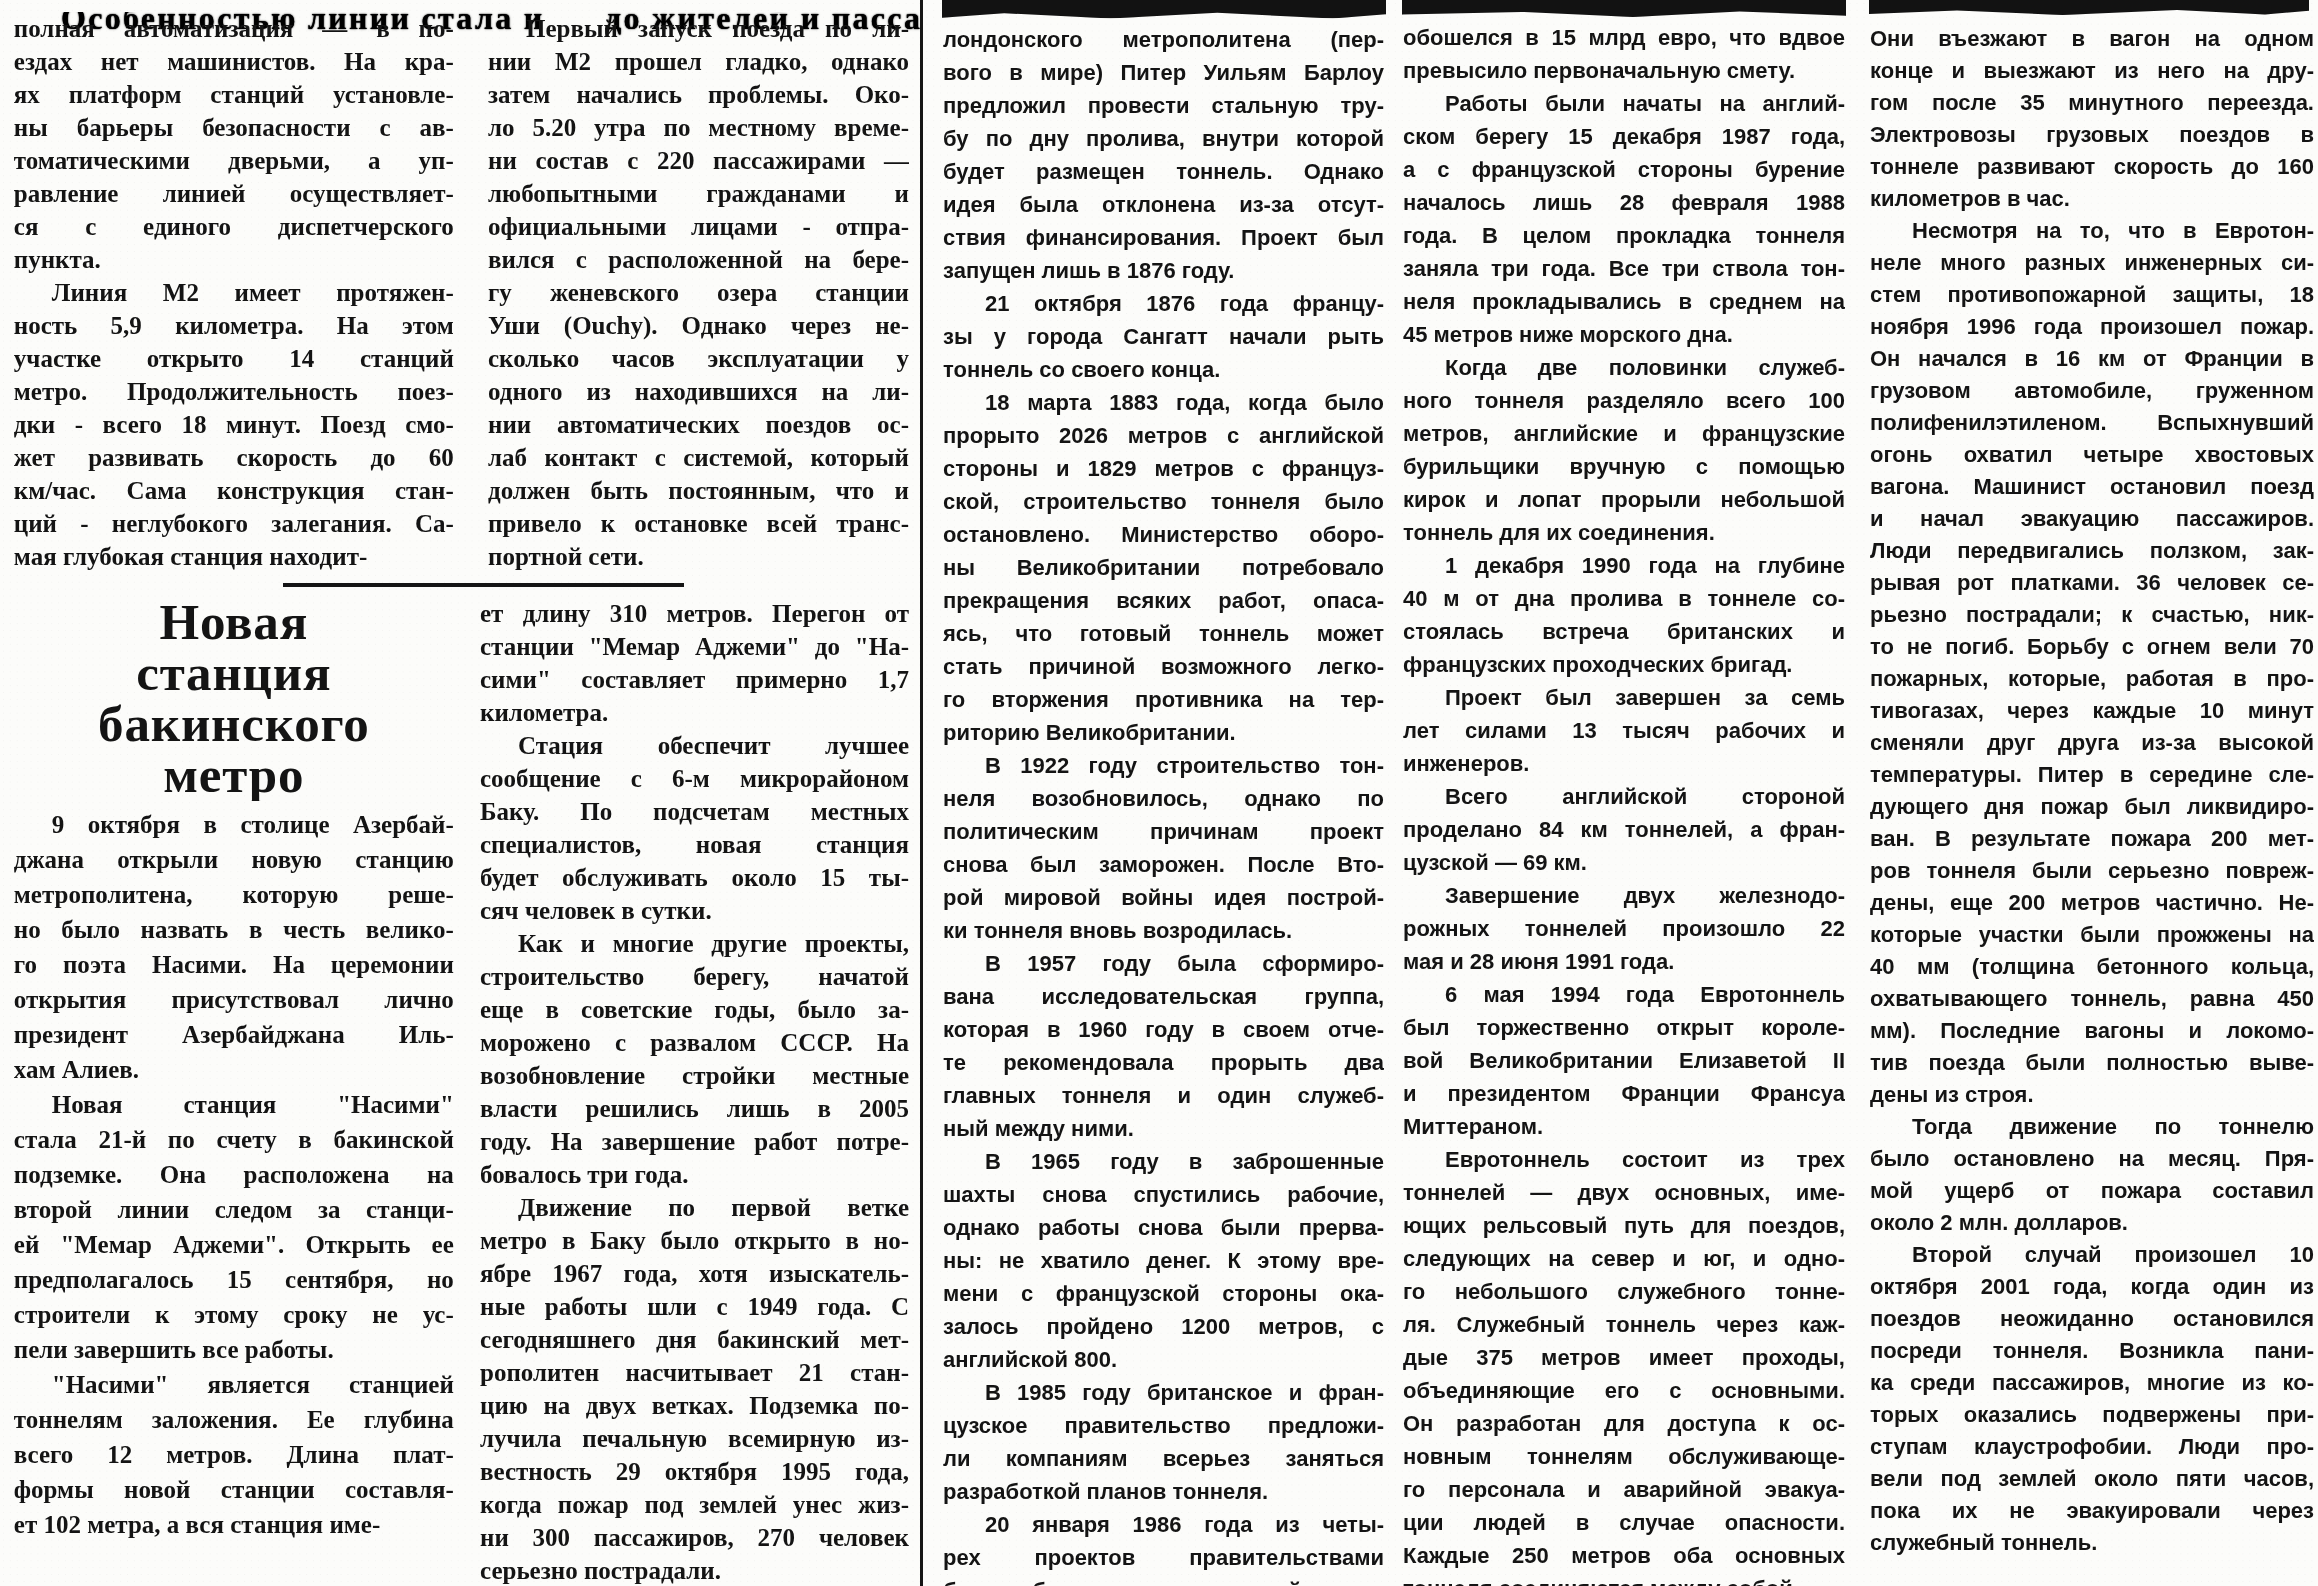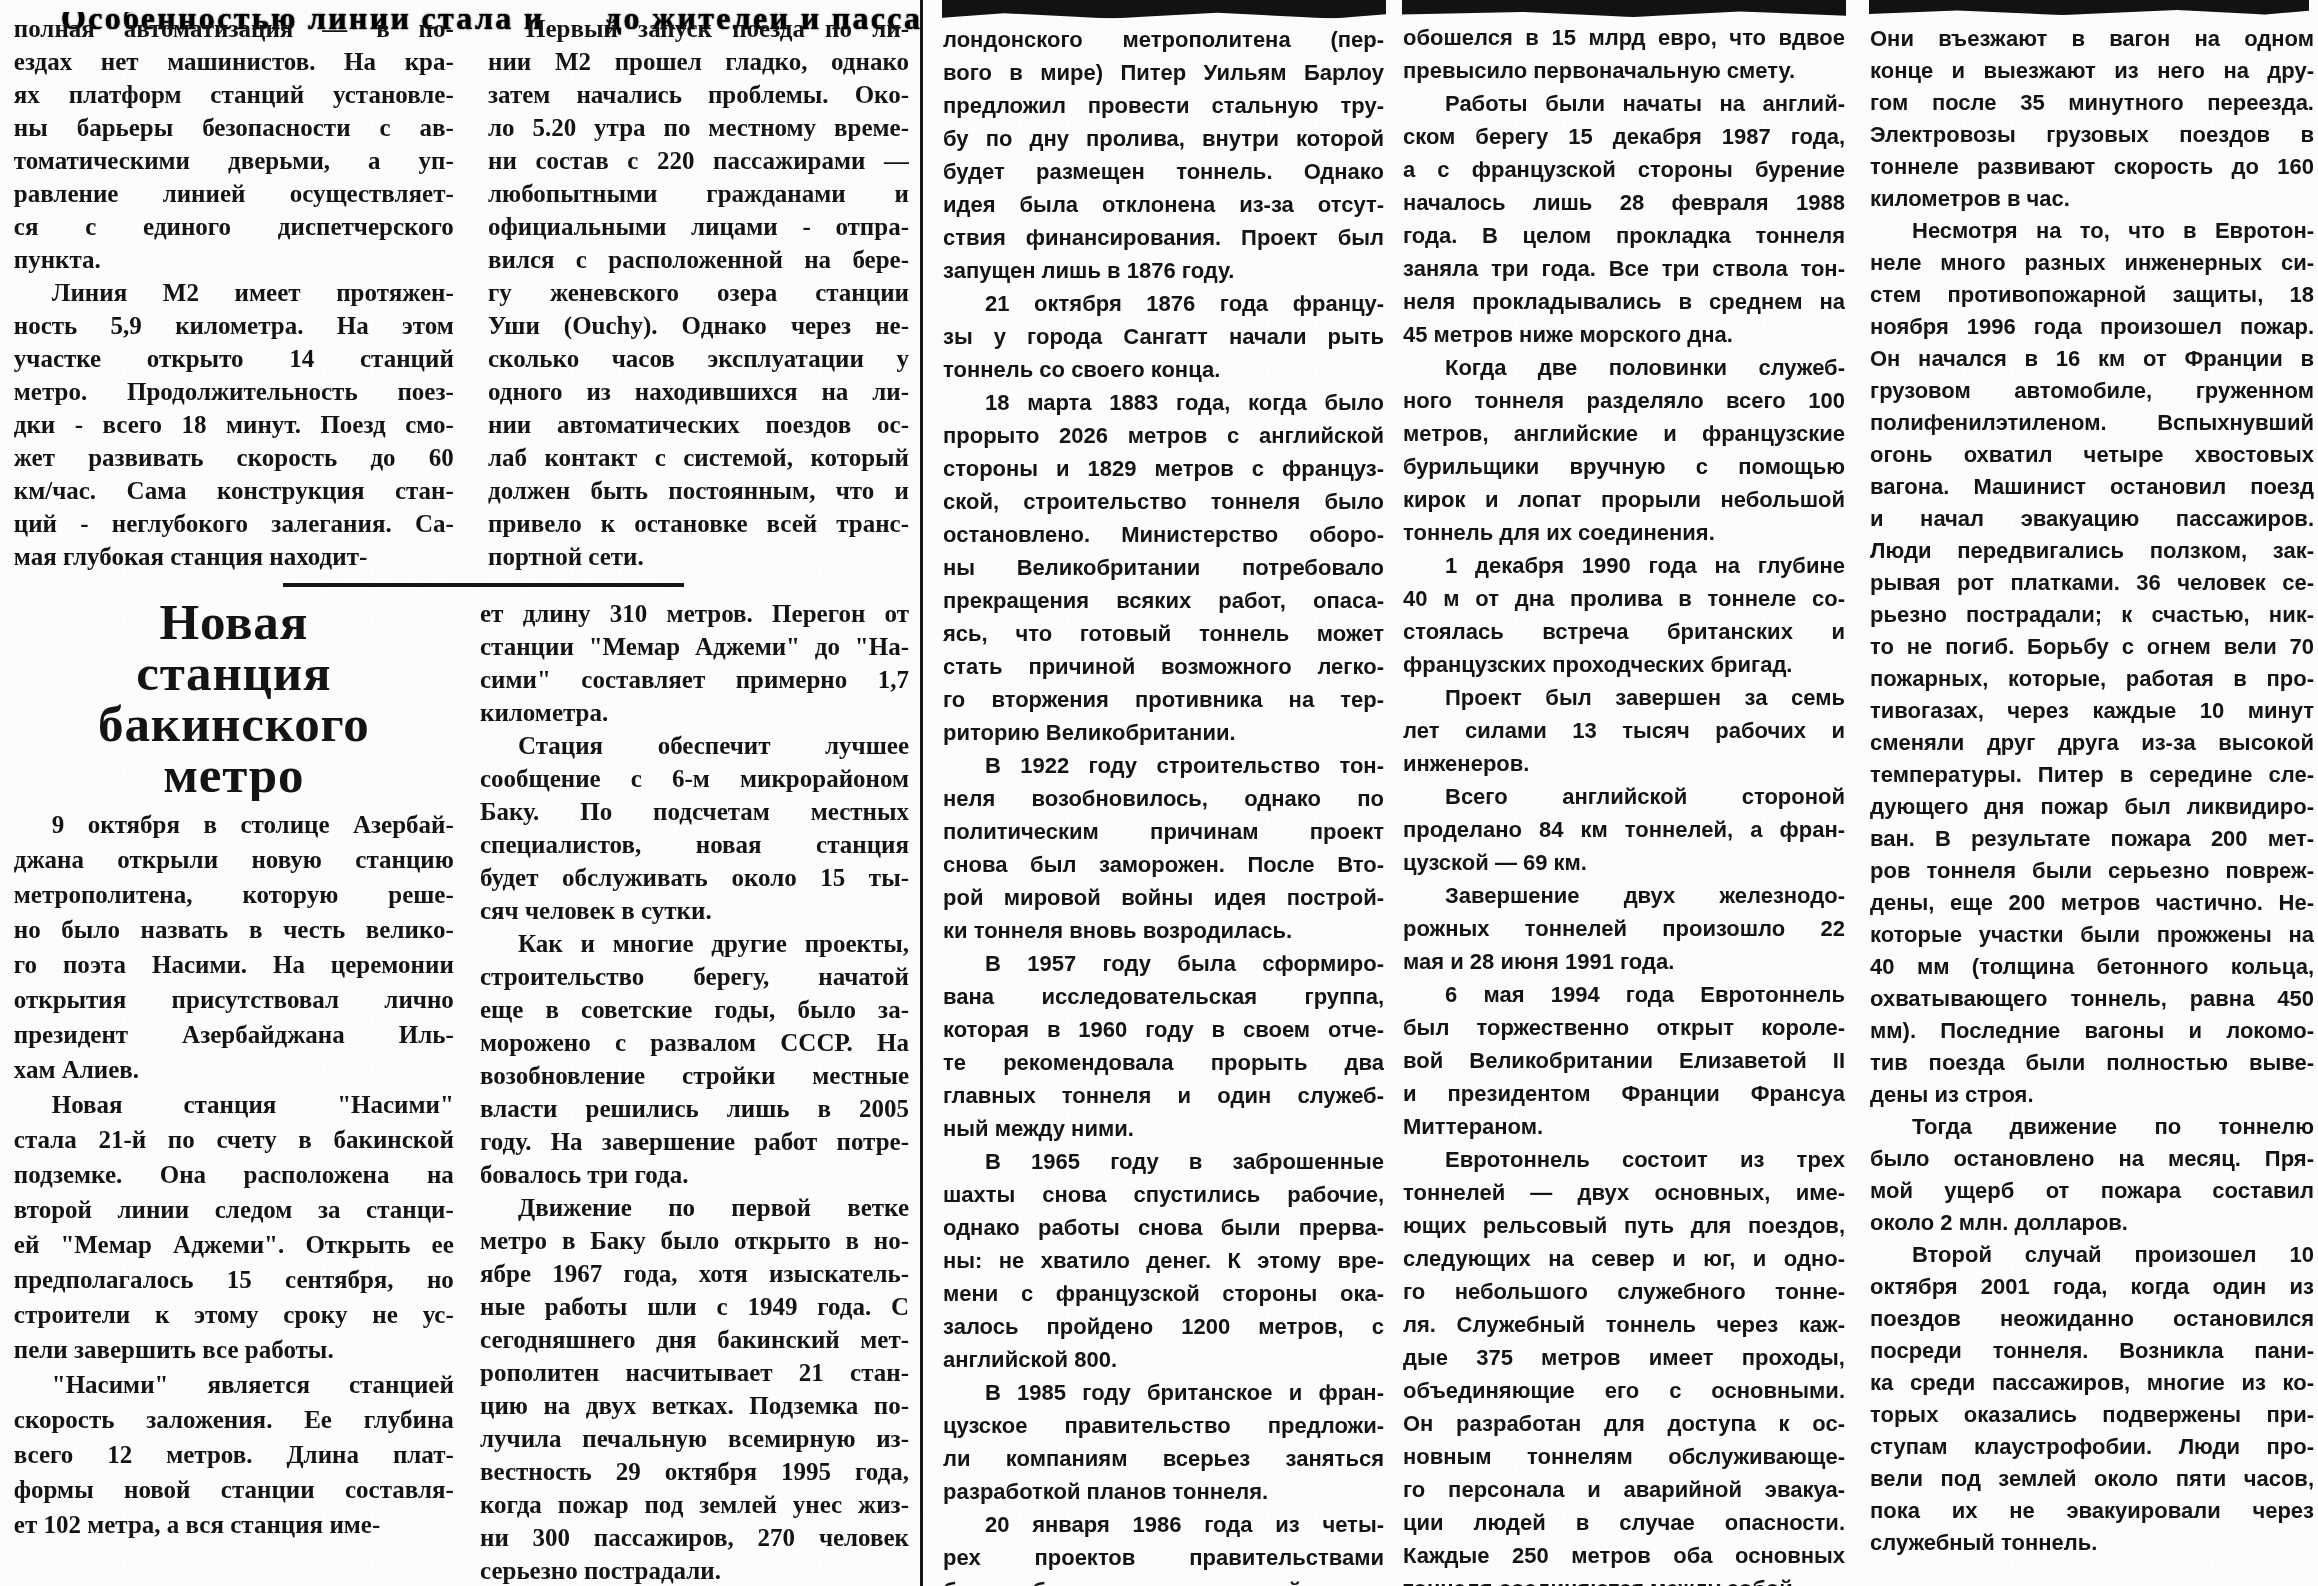--- a/index.html
+++ b/index.html
@@ -115,21 +115,21 @@
       <div class="ln end">хам Алиев.</div>
       <div class="ln ind">Новая станция "Насими"</div>
       <div class="ln">стала 21-й по счету в бакинской</div>
       <div class="ln">подземке. Она расположена на</div>
       <div class="ln">второй линии следом за станци-</div>
       <div class="ln">ей "Мемар Аджеми". Открыть ее</div>
       <div class="ln">предполагалось 15 сентября, но</div>
       <div class="ln">строители к этому сроку не ус-</div>
       <div class="ln end">пели завершить все работы.</div>
       <div class="ln ind">"Насими" является станцией</div>
-      <div class="ln">скорость заложения. Ее глубина</div>
+      <div class="ln">тоннелям заложения. Ее глубина</div>
       <div class="ln">всего 12 метров. Длина плат-</div>
       <div class="ln">формы новой станции составля-</div>
       <div class="ln end">ет 102 метра, а вся станция име-</div>
     </div>
 
   <div class="colblock serif m-c2t" style="left:480px;top:12.2px;width:429px;">
       <div class="ln ind">Первый запуск поезда по ли-</div>
       <div class="ln">нии М2 прошел гладко, однако</div>
       <div class="ln">затем начались проблемы. Око-</div>
       <div class="ln">ло 5.20 утра по местному време-</div>

